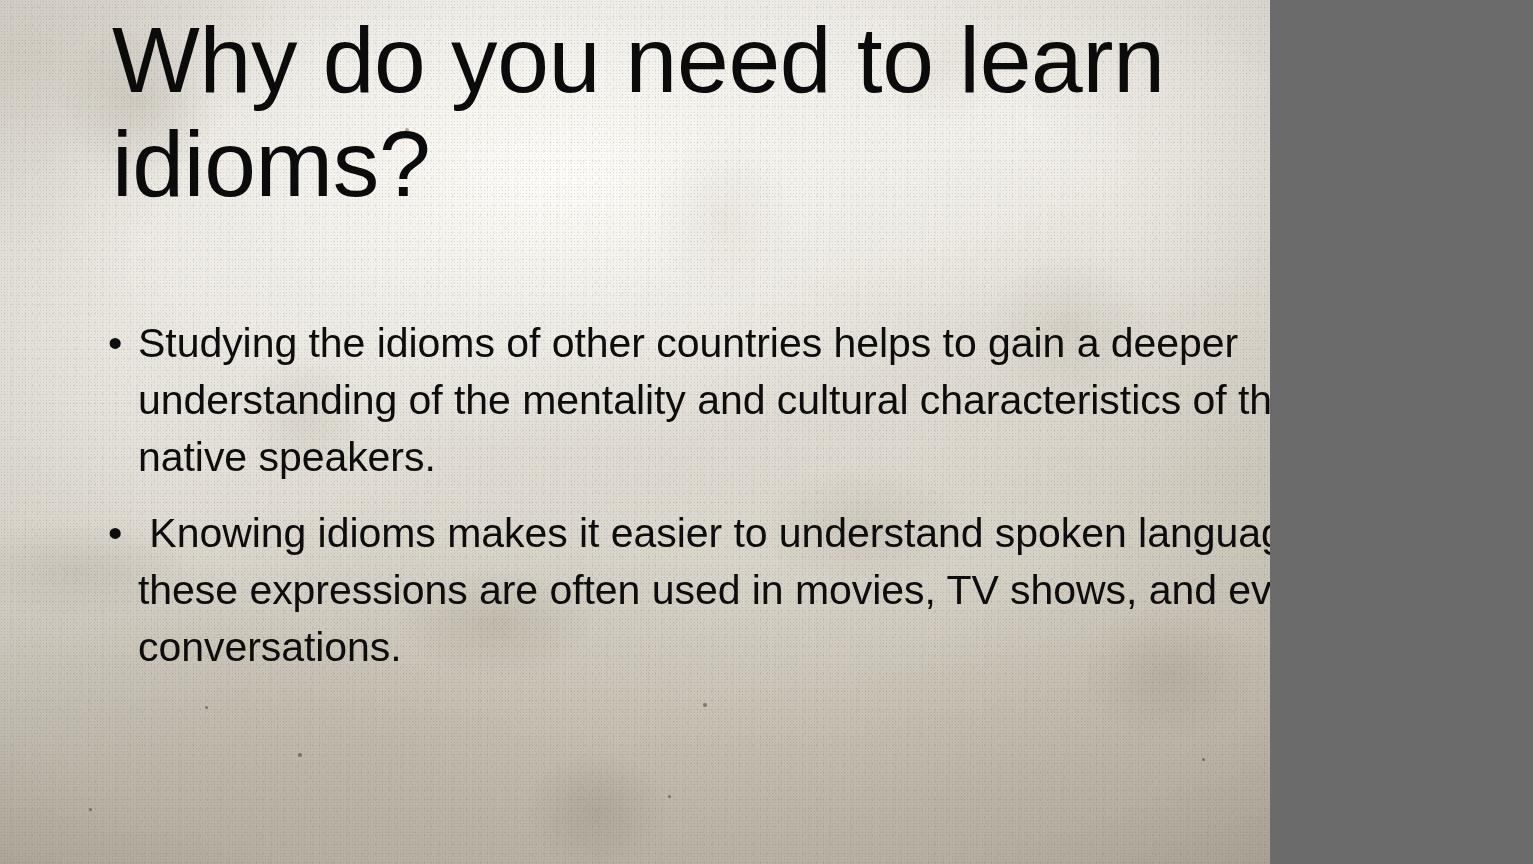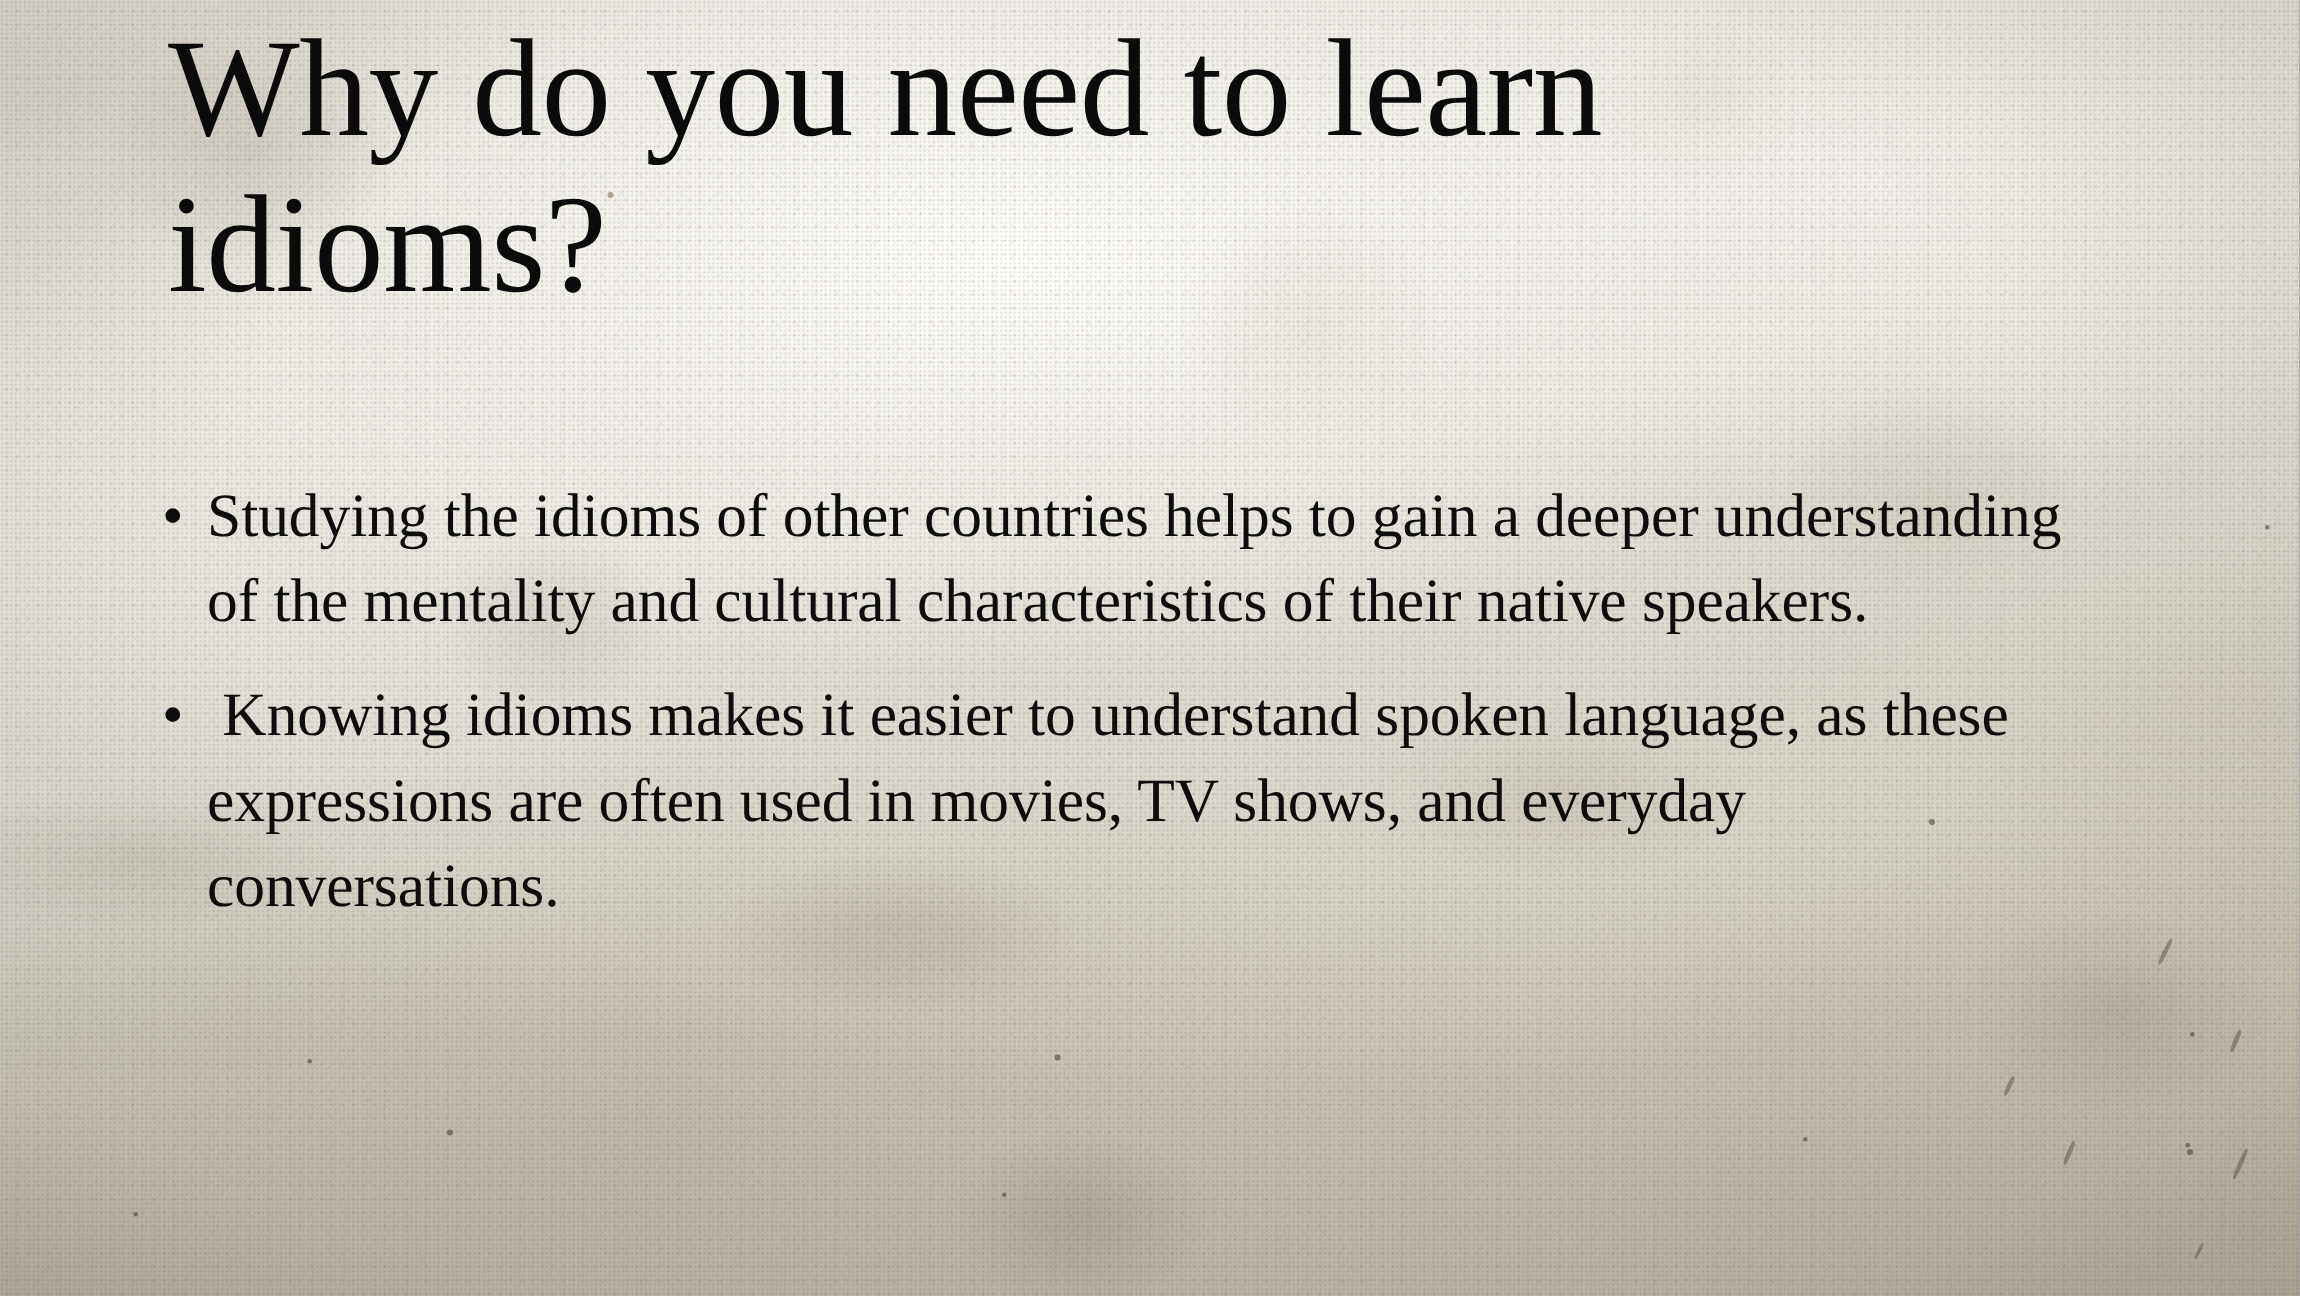--- a/index.html
+++ b/index.html
@@ -5,25 +5,25 @@
 <style>
   html, body {
     margin: 0;
     padding: 0;
     background: #6b6b6b;
   }
 
   
   #slide {
     position: relative;
-    width: 1533px;
+    width: 1270px;
     height: 864px;
     overflow: hidden;
     background-color: #e3e0d9;
-    font-family: Liberation Serif, serif;
+    font-family: Liberation Sans, sans-serif;
     -webkit-font-smoothing: antialiased;
   }
 
   
   .tex {
     position: absolute;
     inset: 0;
     pointer-events: none;
   }
 

